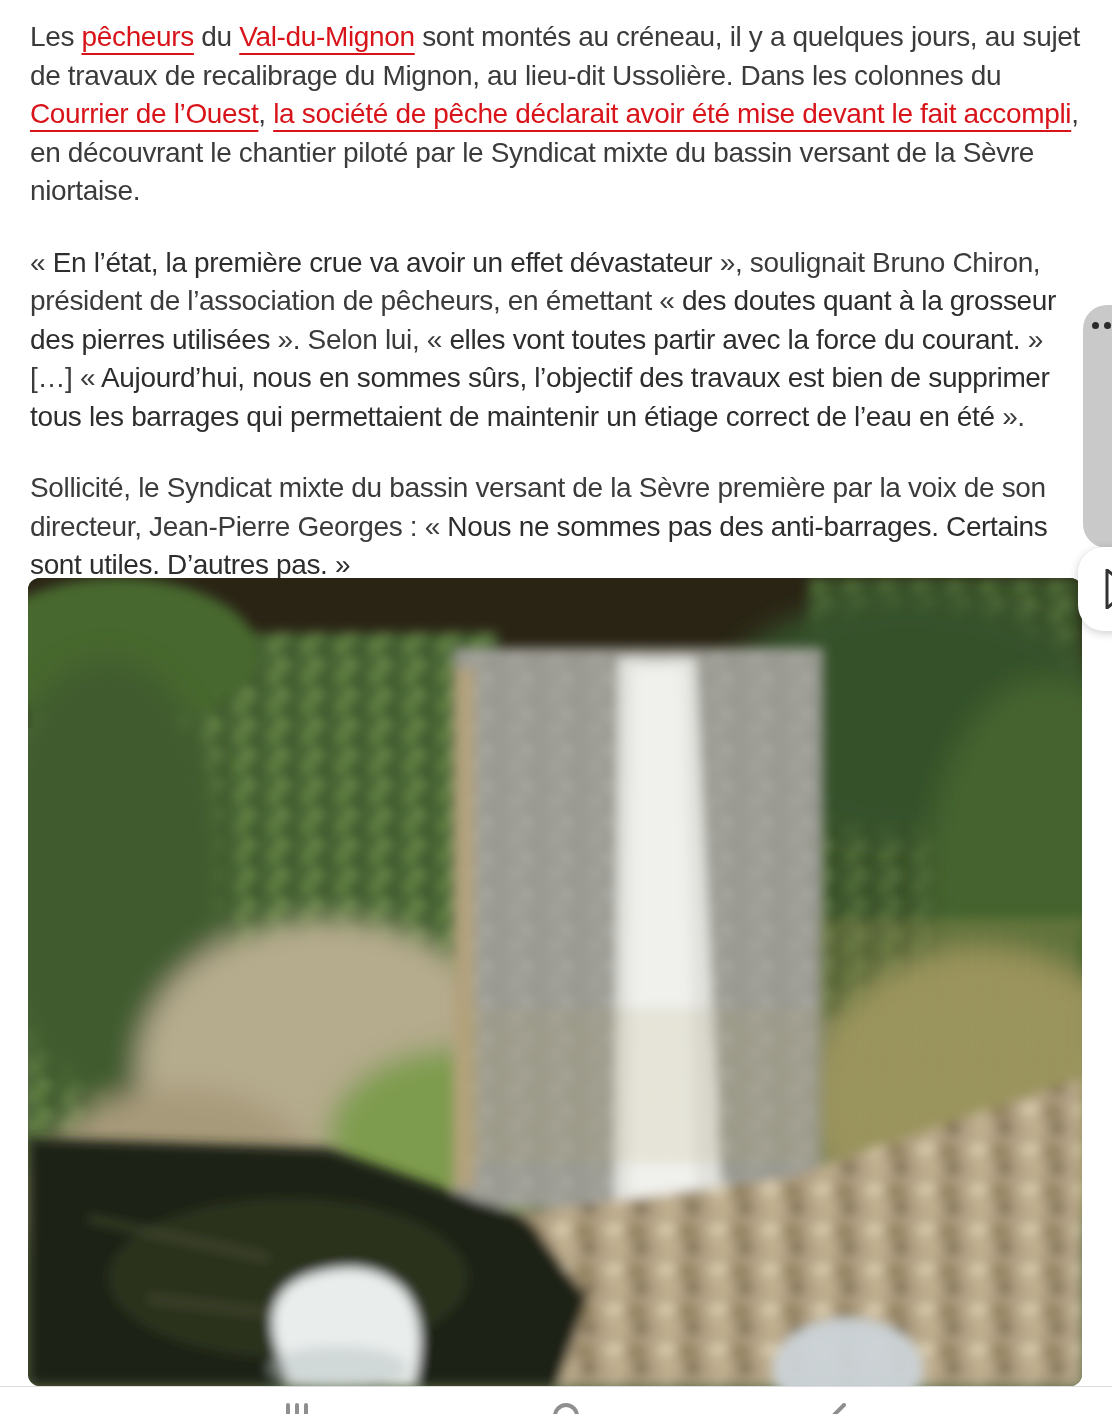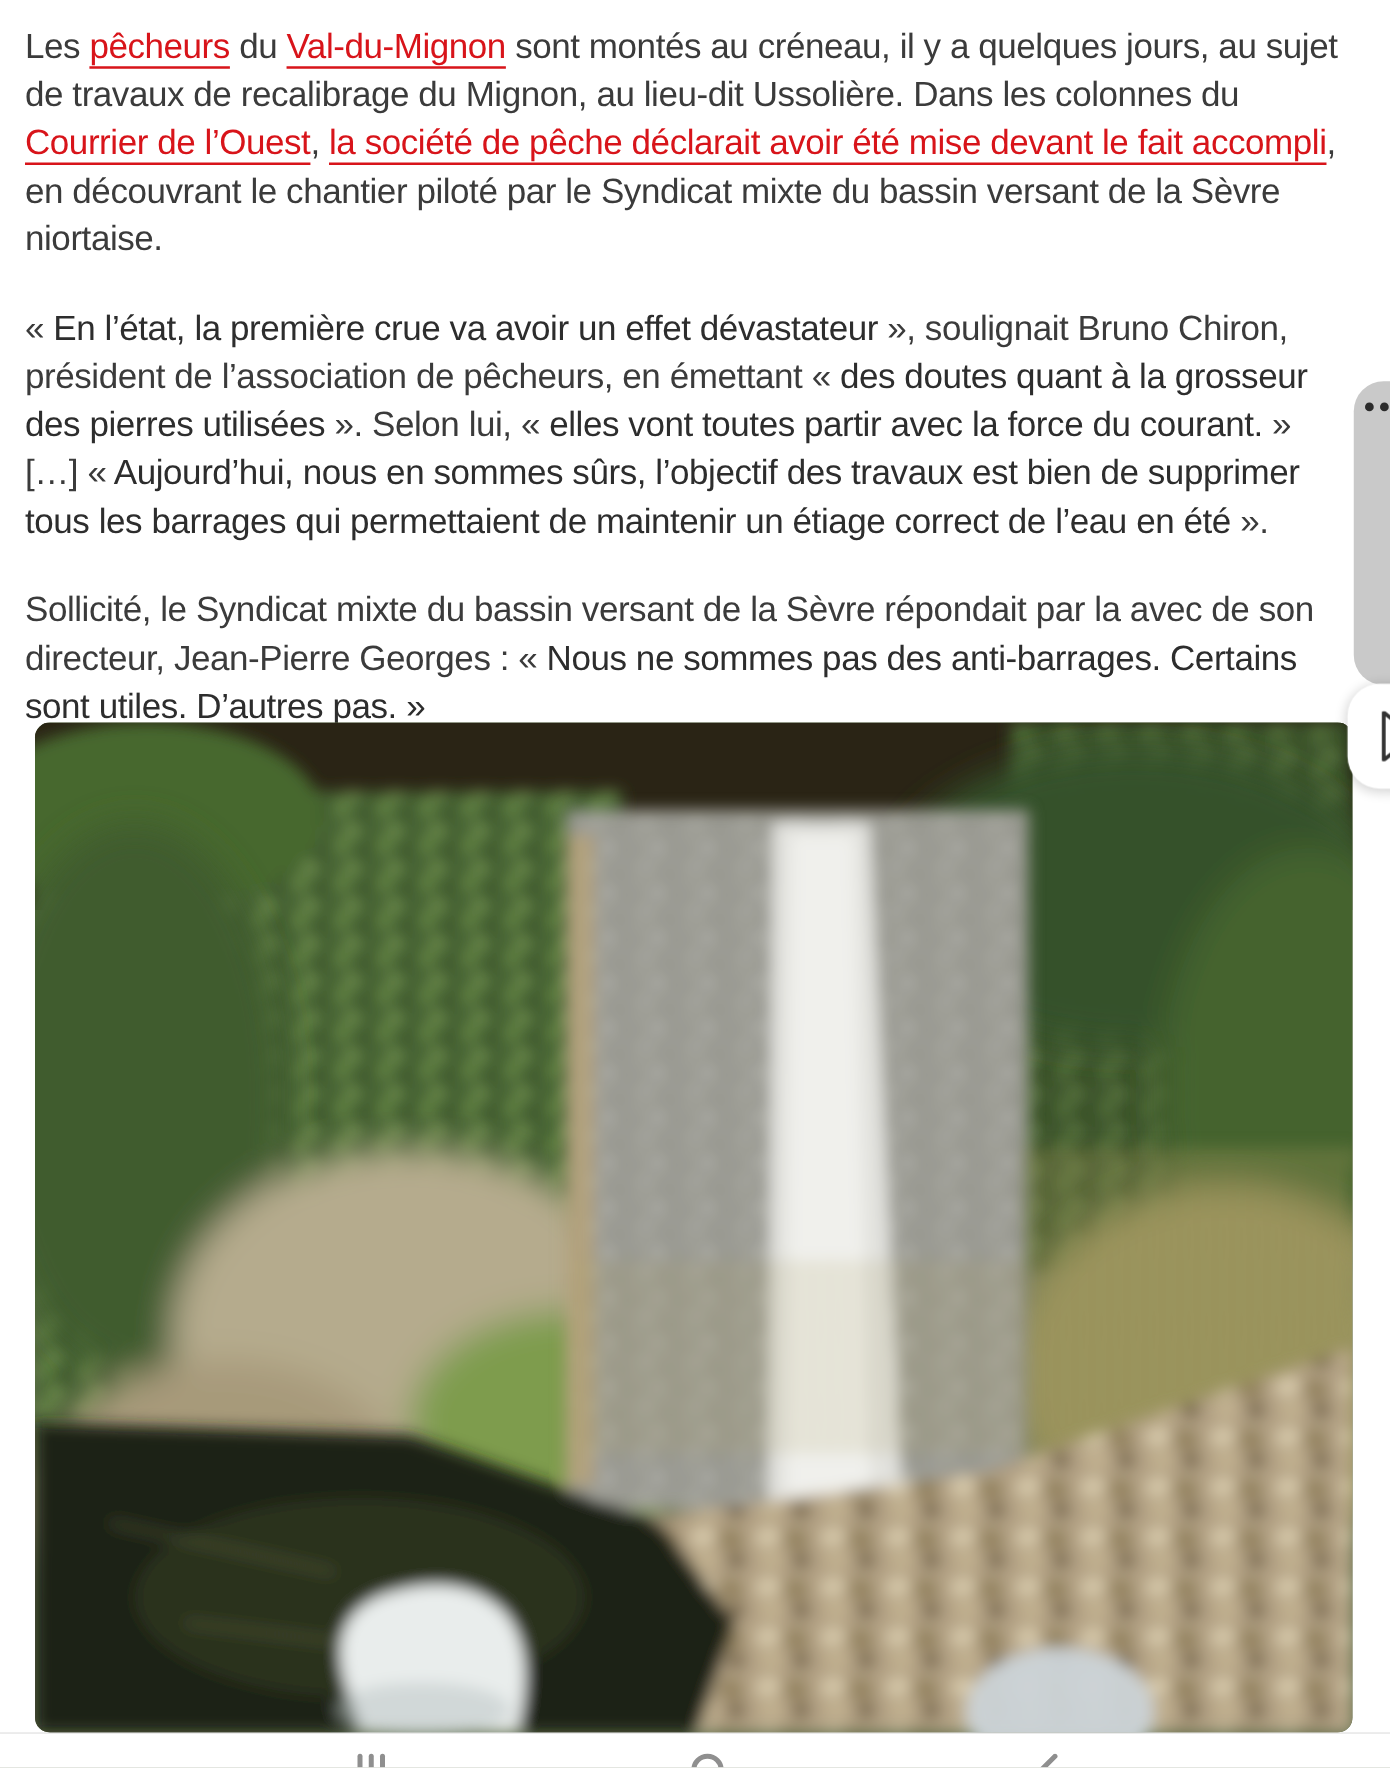--- a/index.html
+++ b/index.html
@@ -1,21 +1,21 @@
 <!DOCTYPE html>
 <html><head>
 <meta charset="utf-8">
 <style>
   html,body{margin:0;padding:0;background:#ffffff;}
   .screen{
     position:relative;width:1112px;height:1414px;overflow:hidden;background:#ffffff;
     font-family:"Liberation Sans","DejaVu Sans",sans-serif;
   }
   .article-text{
-    position:absolute;left:20px;top:18px;width:1052px;
+    position:absolute;left:30px;top:18px;width:1052px;
     font-size:28px;line-height:38.5px;letter-spacing:-0.35px;color:#3b3b3b;
   }
   .article-text p{margin:0 0 33px 0;}
   .run{color:#3b3b3b;font-weight:400;}
   .run-bold{color:#2d2d2d;font-weight:400;}
   .run-link{
     color:#d8141a;font-weight:400;text-decoration:underline;cursor:pointer;
     text-decoration-color:#d8141a;text-decoration-thickness:2px;text-underline-offset:7px;
   }
   .photo{
@@ -49,21 +49,21 @@
 </head>
 <body>
 
 <div class="screen">
 
   <article class="article-text">
     <p><span class="run">Les </span><a class="run-link">pêcheurs</a><span class="run"> du </span><a class="run-link">Val-du-Mignon</a><span class="run"> sont montés au créneau, il y a quelques jours, au sujet de travaux de recalibrage du Mignon, au lieu-dit Ussolière. Dans les colonnes du </span><a class="run-link">Courrier de l’Ouest</a><span class="run">, </span><a class="run-link">la société de pêche déclarait avoir été mise devant le fait accompli</a><span class="run">, en découvrant le chantier piloté par le Syndicat mixte du bassin versant de la Sèvre niortaise.</span></p>
 
     <p><span class="run">« </span><span class="run-bold">En l’état, la première crue va avoir un effet dévastateur</span><span class="run"> », soulignait Bruno Chiron, président de l’association de pêcheurs, en émettant « </span><span class="run-bold">des doutes quant à la grosseur des pierres utilisées</span><span class="run"> ». Selon lui, « </span><span class="run-bold">elles vont toutes partir avec la force du courant.</span><span class="run"> » […] « </span><span class="run-bold">Aujourd’hui, nous en sommes sûrs, l’objectif des travaux est bien de supprimer tous les barrages qui permettaient de maintenir un étiage correct de l’eau en été</span><span class="run"> ».</span></p>
 
-    <p><span class="run">Sollicité, le Syndicat mixte du bassin versant de la Sèvre répondait par la avec de son directeur, Jean-Pierre Georges : « </span><span class="run-bold">Nous ne sommes pas des anti-barrages. Certains sont utiles. D’autres pas. »</span></p>
+    <p><span class="run">Sollicité, le Syndicat mixte du bassin versant de la Sèvre première par la voix de son directeur, Jean-Pierre Georges : « </span><span class="run-bold">Nous ne sommes pas des anti-barrages. Certains sont utiles. D’autres pas. »</span></p>
   </article>
 
   <figure class="photo">
     <svg viewBox="0 0 1054 808" preserveAspectRatio="none">
       <defs>
         <filter id="blur14" x="-30%" y="-30%" width="160%" height="160%">
             <feGaussianBlur stdDeviation="14"></feGaussianBlur>
           </filter>
         <filter id="blur6" x="-30%" y="-30%" width="160%" height="160%">
             <feGaussianBlur stdDeviation="6"></feGaussianBlur>

